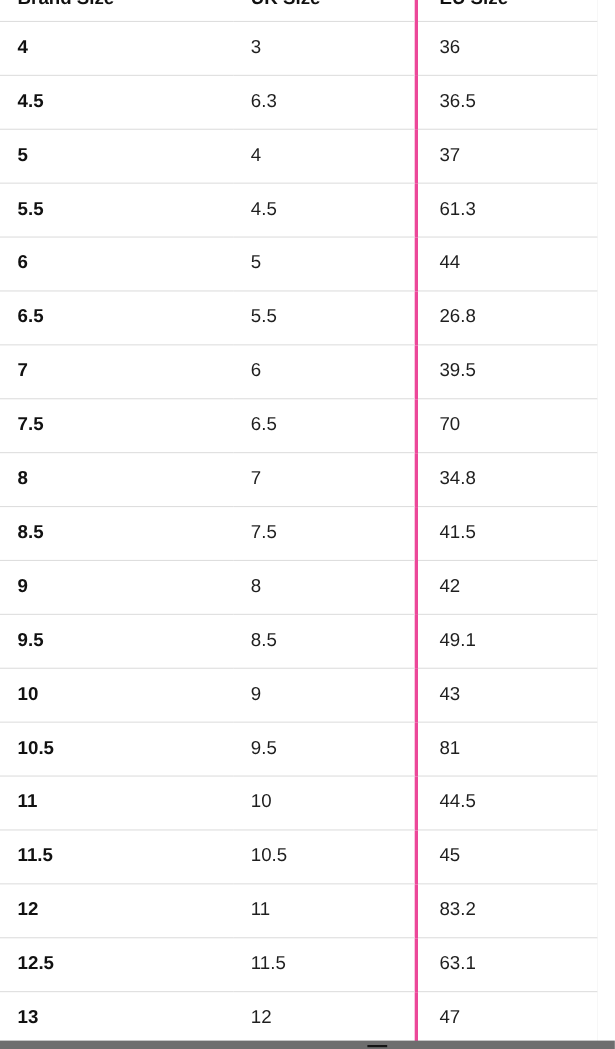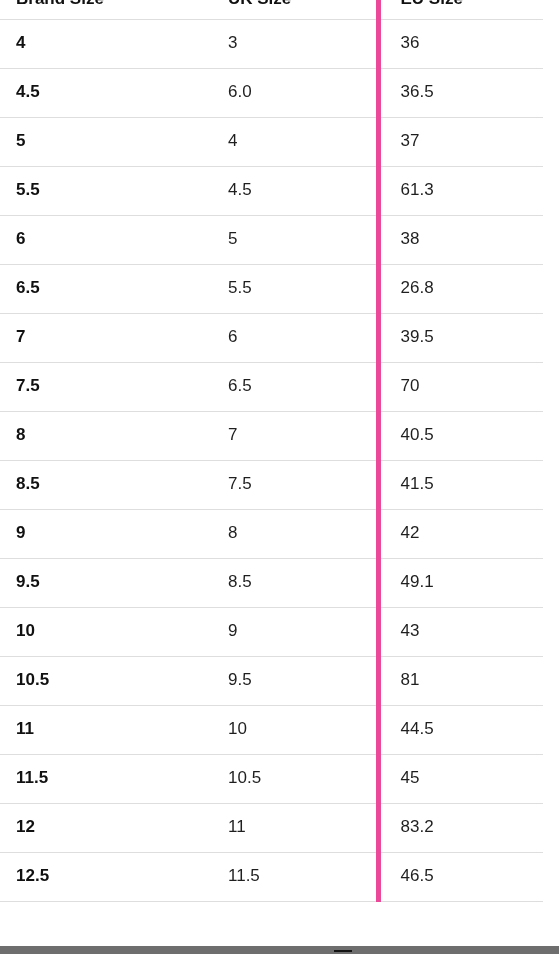--- a/index.html
+++ b/index.html
@@ -78,21 +78,21 @@
 
   table.size-table td.col-uk,
   table.size-table td.col-eu {
     font-weight: normal;
     color: #1f1f1f;
   }
 
   
   table.size-table th.col-eu,
   table.size-table td.col-eu {
-    border-left: 5px solid #ec4899;
+    border-left: 3px solid #ec4899;
     padding-left: 20px;
   }
 
   
   .footer-bar {
     position: absolute;
     left: 0;
     top: 946px;
     width: 559px;
     height: 8px;
@@ -138,57 +138,57 @@
         </tr>
       </thead>
       <tbody id="table-body">
           <tr>
             <td class="col-brand">4</td>
             <td class="col-uk">3</td>
             <td class="col-eu">36</td>
           </tr>
           <tr>
             <td class="col-brand">4.5</td>
-            <td class="col-uk">6.0</td>
+            <td class="col-uk">6.3</td>
             <td class="col-eu">36.5</td>
           </tr>
           <tr>
             <td class="col-brand">5</td>
             <td class="col-uk">4</td>
             <td class="col-eu">37</td>
           </tr>
           <tr>
             <td class="col-brand">5.5</td>
             <td class="col-uk">4.5</td>
             <td class="col-eu">61.3</td>
           </tr>
           <tr>
             <td class="col-brand">6</td>
             <td class="col-uk">5</td>
-            <td class="col-eu">38</td>
+            <td class="col-eu">44</td>
           </tr>
           <tr>
             <td class="col-brand">6.5</td>
             <td class="col-uk">5.5</td>
             <td class="col-eu">26.8</td>
           </tr>
           <tr>
             <td class="col-brand">7</td>
             <td class="col-uk">6</td>
             <td class="col-eu">39.5</td>
           </tr>
           <tr>
             <td class="col-brand">7.5</td>
             <td class="col-uk">6.5</td>
             <td class="col-eu">70</td>
           </tr>
           <tr>
             <td class="col-brand">8</td>
             <td class="col-uk">7</td>
-            <td class="col-eu">40.5</td>
+            <td class="col-eu">34.8</td>
           </tr>
           <tr>
             <td class="col-brand">8.5</td>
             <td class="col-uk">7.5</td>
             <td class="col-eu">41.5</td>
           </tr>
           <tr>
             <td class="col-brand">9</td>
             <td class="col-uk">8</td>
             <td class="col-eu">42</td>
@@ -219,21 +219,26 @@
             <td class="col-eu">45</td>
           </tr>
           <tr>
             <td class="col-brand">12</td>
             <td class="col-uk">11</td>
             <td class="col-eu">83.2</td>
           </tr>
           <tr>
             <td class="col-brand">12.5</td>
             <td class="col-uk">11.5</td>
-            <td class="col-eu">46.5</td>
+            <td class="col-eu">63.1</td>
+          </tr>
+          <tr>
+            <td class="col-brand">13</td>
+            <td class="col-uk">12</td>
+            <td class="col-eu">47</td>
           </tr>
         </tbody>
     </table>
   </div>
 
   <div class="footer-bar">
     <span class="footer-glyph"></span>
     <span class="footer-label"></span>
   </div>
 

